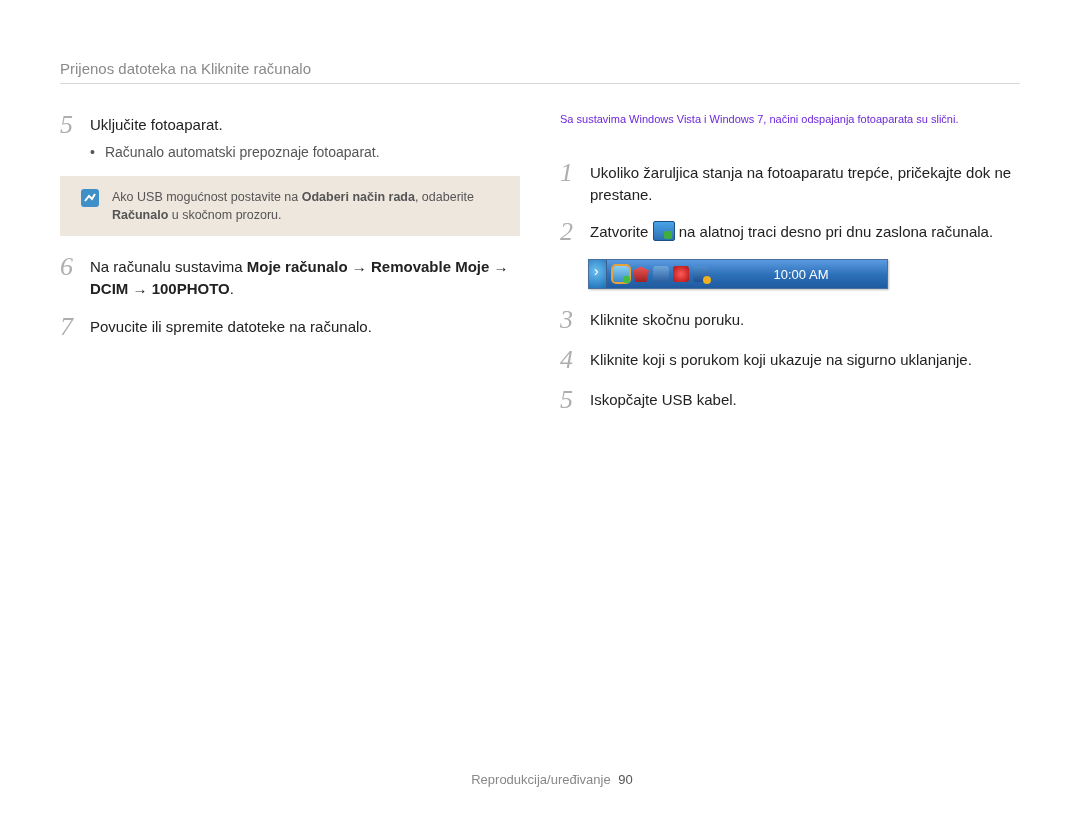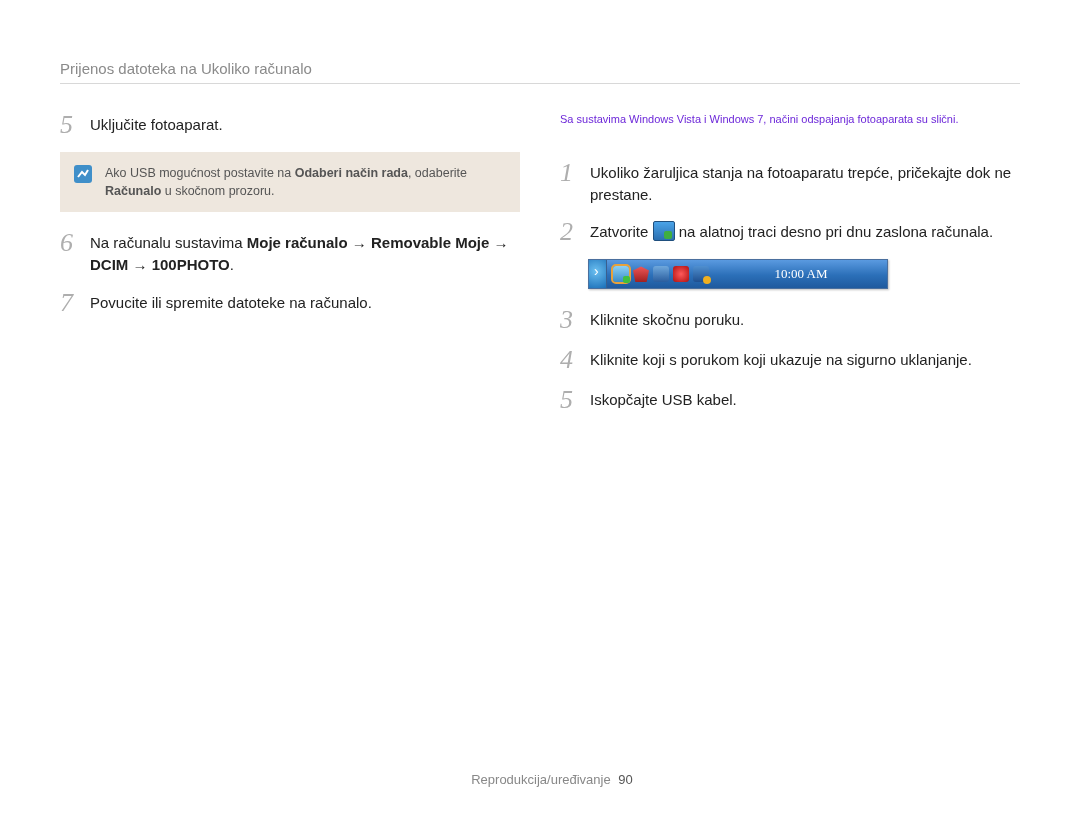--- a/index.html
+++ b/index.html
@@ -54,21 +54,21 @@
   .sub-bullet {
     display: flex;
     gap: 10px;
     font-size: 14px;
     color: #555555;
     margin-top: 4px;
   }
   .sub-bullet .dot::before { content: "•"; }
   .callout {
     background: #eee7de;
-    padding: 12px 13px;
+    padding: 12px 20px;
     margin: 14px 0 18px 0;
     font-size: 12.5px;
     color: #555555;
     display: flex;
     gap: 12px;
     align-items: flex-start;
   }
   .callout-icon {
     width: 20px;
     height: 20px;
@@ -152,48 +152,54 @@
   .ic-net { background: linear-gradient(#4f8fcf,#1f4f8f); border-radius:50%; position:relative; }
   .ic-net::after{content:"";position:absolute;right:-2px;bottom:-2px;width:8px;height:8px;background:#f0b020;border-radius:50%;}
   .tray-clock {
     flex: 1;
     display: flex;
     align-items: center;
     justify-content: center;
     background: linear-gradient(#5a9ae0, #2b6fb8 55%, #1f5a9e);
     color: #ffffff;
     font-size: 13px;
-    font-family: Liberation Serif, serif;
+    font-family: Liberation Sans, sans-serif;
     padding: 0 10px;
     white-space: nowrap;
   }
   .footer {
     position: absolute;
     bottom: 28px;
     left: 12px;
     width: 100%;
     text-align: center;
     font-size: 13px;
     color: #888888;
   }
   .footer .pg { color: #555555; margin-left: 4px; }
 </style>
 </head>
 <body>
 
-<div class="breadcrumb">Prijenos datoteka na Ukoliko računalo</div>
+<div class="breadcrumb">Prijenos datoteka na Kliknite računalo</div>
 
 <div class="columns">
 
   <div class="col">
 
     <div class="step">
       <div class="step-num">5</div>
       <div class="step-body">
         <span>Uključite fotoaparat.</span>
+        <div class="sub-bullets">
+          <div class="sub-bullet">
+            <span class="dot"></span>
+            <span>Računalo automatski prepoznaje fotoaparat.</span>
+          </div>
+        </div>
       </div>
     </div>
 
     <div class="callout">
       <span class="callout-icon">
         <svg viewBox="0 0 20 20">
             <rect x="1" y="1" width="18" height="18" rx="3" fill="#3f8fc9"></rect>
             <path d="M5 13 L9 8 L12 11 L15 6" stroke="#ffffff" stroke-width="2" fill="none"></path>
           </svg>
       </span>

